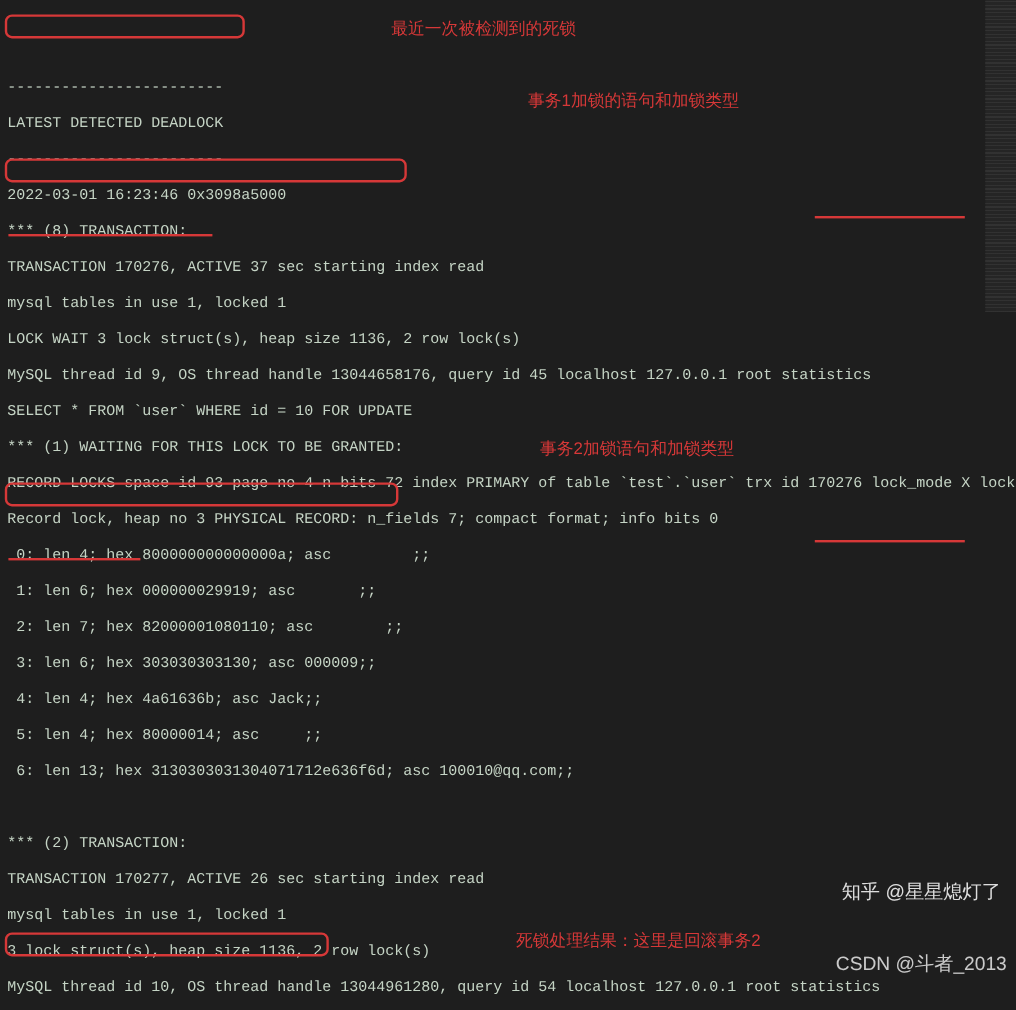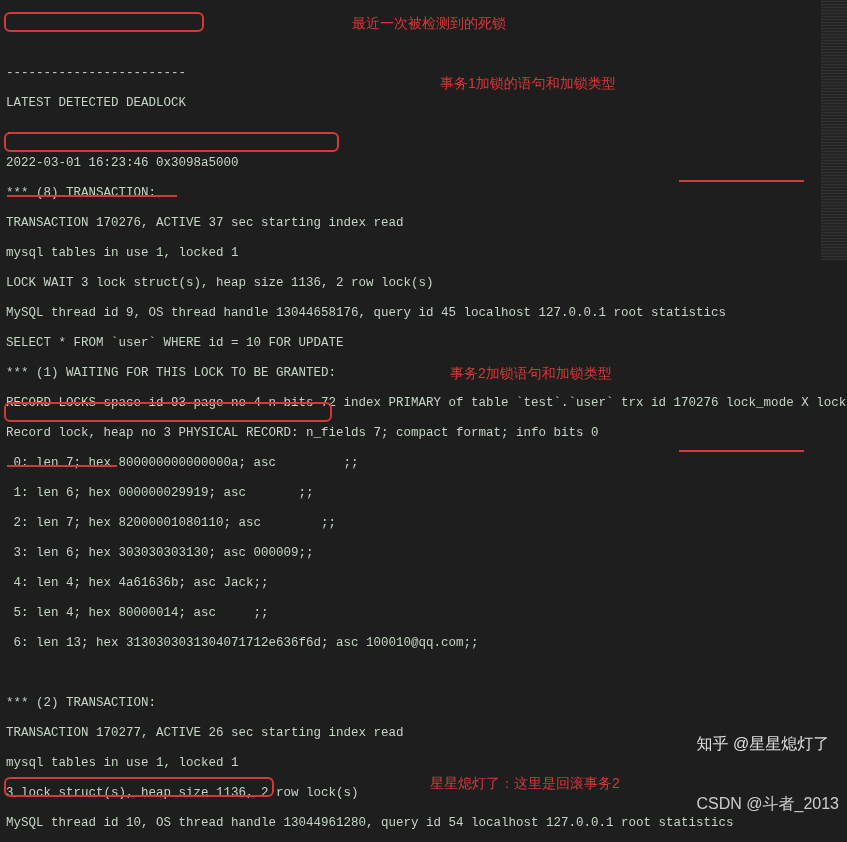--- a/index.html
+++ b/index.html
@@ -53,21 +53,21 @@
       background: repeating-linear-gradient(0deg, #555 0px, #555 1px, transparent 1px, transparent 3px);
       opacity: 0.5;
     }
     .watermark {
       position: absolute;
       right: 8px;
       bottom: 8px;
       color: rgba(255,255,255,0.85);
       font-family: 'Microsoft YaHei', sans-serif;
       font-size: 16px;
-      text-align: left;
+      text-align: center;
       line-height: 20px;
       pointer-events: none;
     }
     .watermark .sub { font-size: 16px; opacity: 0.9; }
     .separator-line{ color:#c5d4c5; }
   </style>
 </head>
 <body>
 
 
@@ -78,21 +78,21 @@
 <div class="terminal-line">2022-03-01 16:23:46 0x3098a5000</div>
 <div class="terminal-line">*** (8) TRANSACTION:</div>
 <div class="terminal-line">TRANSACTION 170276, ACTIVE 37 sec starting index read</div>
 <div class="terminal-line">mysql tables in use 1, locked 1</div>
 <div class="terminal-line">LOCK WAIT 3 lock struct(s), heap size 1136, 2 row lock(s)</div>
 <div class="terminal-line">MySQL thread id 9, OS thread handle 13044658176, query id 45 localhost 127.0.0.1 root statistics</div>
 <div class="terminal-line">SELECT * FROM `user` WHERE id = 10 FOR UPDATE</div>
 <div class="terminal-line">*** (1) WAITING FOR THIS LOCK TO BE GRANTED:</div>
 <div class="terminal-line">RECORD LOCKS space id 93 page no 4 n bits 72 index PRIMARY of table `test`.`user` trx id 170276 lock_mode X locks rec but not gap waiting</div>
 <div class="terminal-line">Record lock, heap no 3 PHYSICAL RECORD: n_fields 7; compact format; info bits 0</div>
-<div class="terminal-line"> 0: len 7; hex 800000000000000a; asc         ;;</div>
+<div class="terminal-line"> 0: len 4; hex 800000000000000a; asc         ;;</div>
 <div class="terminal-line"> 1: len 6; hex 000000029919; asc       ;;</div>
 <div class="terminal-line"> 2: len 7; hex 82000001080110; asc        ;;</div>
 <div class="terminal-line"> 3: len 6; hex 303030303130; asc 000009;;</div>
 <div class="terminal-line"> 4: len 4; hex 4a61636b; asc Jack;;</div>
 <div class="terminal-line"> 5: len 4; hex 80000014; asc     ;;</div>
 <div class="terminal-line"> 6: len 13; hex 3130303031304071712e636f6d; asc 100010@qq.com;;</div>
 <div class="terminal-line"> </div>
 <div class="terminal-line">*** (2) TRANSACTION:</div>
 <div class="terminal-line">TRANSACTION 170277, ACTIVE 26 sec starting index read</div>
 <div class="terminal-line">mysql tables in use 1, locked 1</div>
@@ -132,24 +132,24 @@
 <div class="red-box" style="left:4px; top:402px; width:328px; height:20px;"></div>
 <div class="red-box" style="left:4px; top:777px; width:270px; height:20px;"></div>
 
 
 <div class="red-underline" style="left:679px; top:180px; width:125px;"></div>
 <div class="red-underline" style="left:7px; top:195px; width:170px;"></div>
 <div class="red-underline" style="left:679px; top:450px; width:125px;"></div>
 <div class="red-underline" style="left:7px; top:465px; width:110px;"></div>
 
 
-<div class="annotation" style="left:352px; top:16px;">最近一次被检测到的死锁</div>
+<div class="annotation" style="left:326px; top:16px;">最近一次被检测到的死锁</div>
 <div class="annotation" style="left:440px; top:76px;text-align:right;">事务1加锁的语句和加锁类型</div>
 <div class="annotation" style="left:450px; top:346px;margin-top:20px;">事务2加锁语句和加锁类型</div>
-<div class="annotation" style="left:430px; top:776px;">星星熄灯了：这里是回滚事务2</div>
+<div class="annotation" style="left:430px; top:776px;">死锁处理结果：这里是回滚事务2</div>
 
 
 <div class="sidebar-thumb"></div>
 
 
 <div class="watermark">
   <div>知乎 @星星熄灯了</div>
   <div class="sub">CSDN @斗者_2013</div>
 </div>
 

